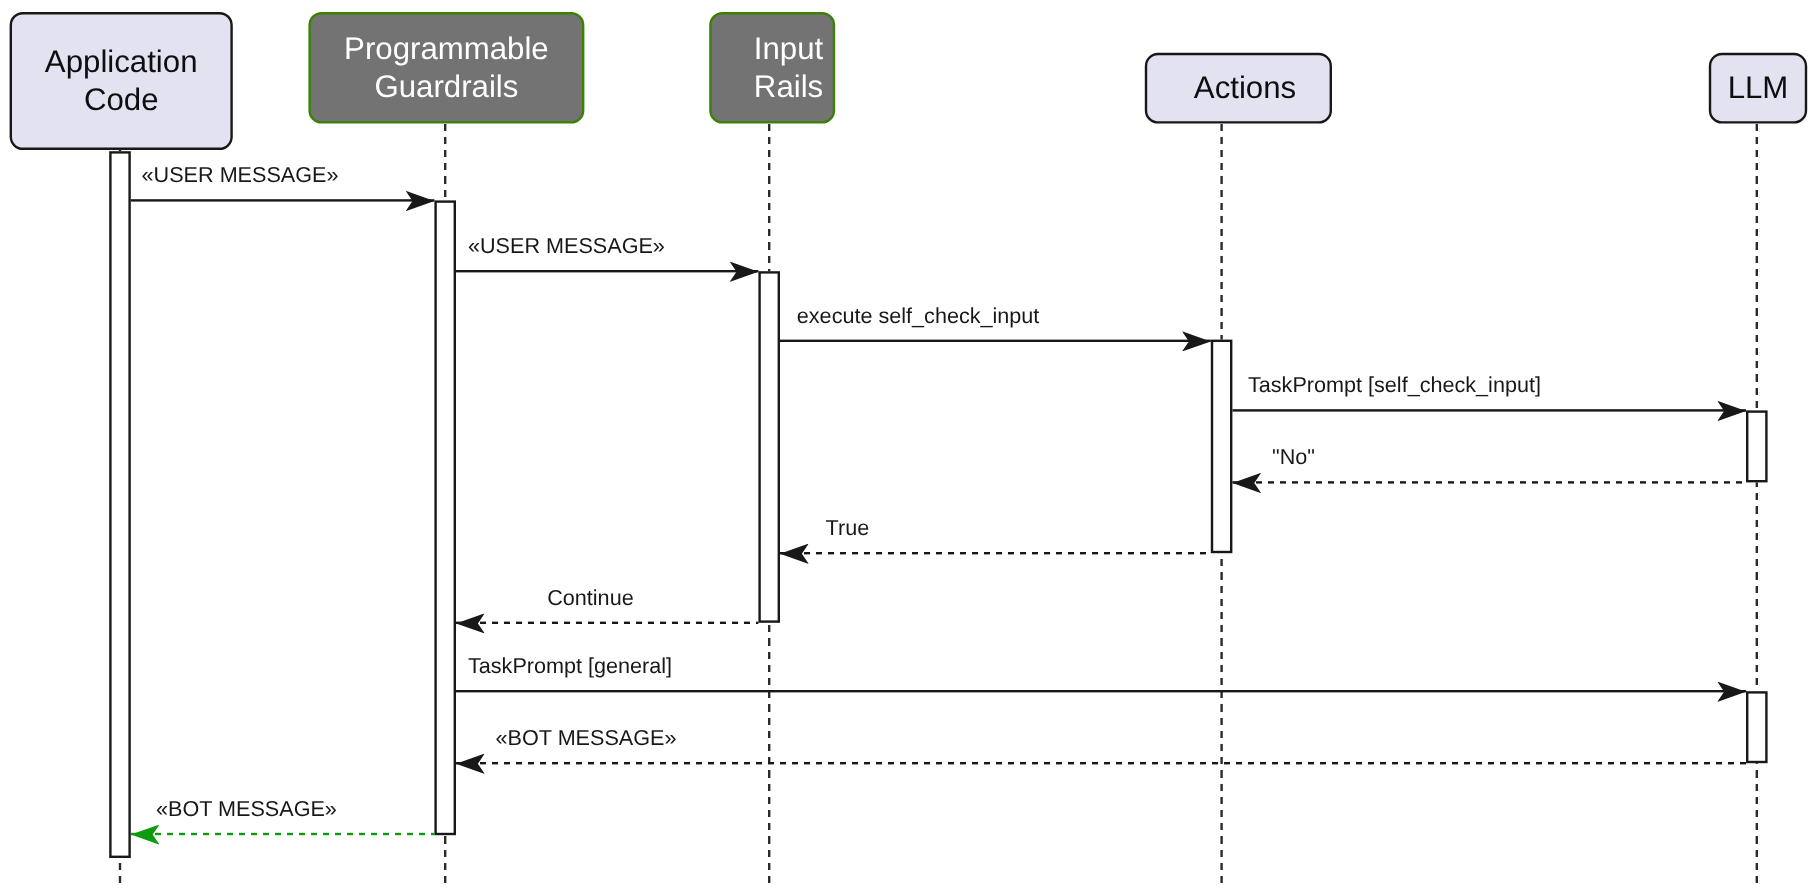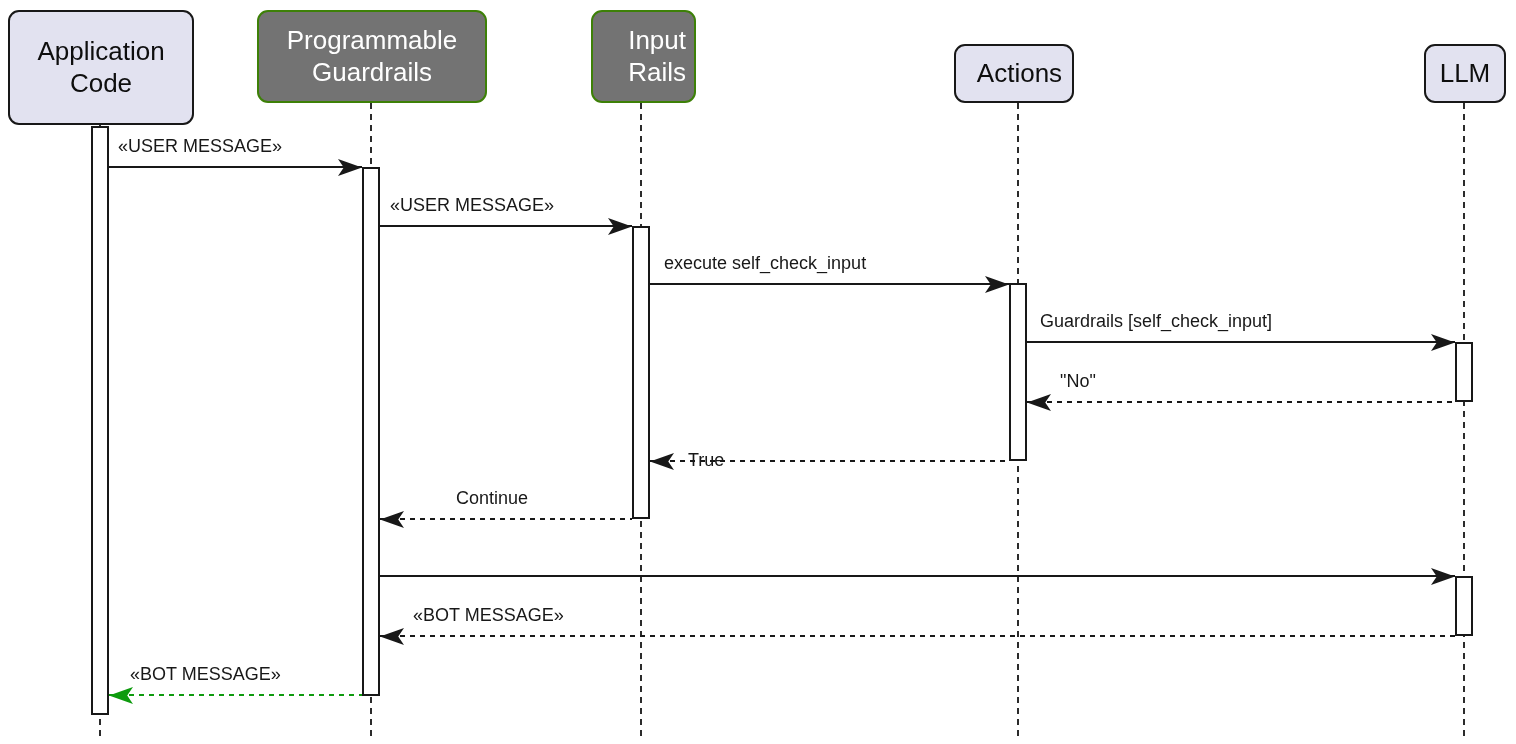--- a/index.html
+++ b/index.html
@@ -55,21 +55,21 @@
 
   <div class="lifeline" style="left:99px;  top:103px; height:633px;"></div>
   <div class="lifeline" style="left:370px; top:103px; height:633px;"></div>
   <div class="lifeline" style="left:640px; top:103px; height:633px;"></div>
   <div class="lifeline" style="left:1017px;top:103px; height:633px;"></div>
   <div class="lifeline" style="left:1463px;top:103px; height:633px;"></div>
 
   <div class="participant default" style="left:8px;    top:10px; width:186px; height:115px;">Application Code</div>
   <div class="participant highlight" style="left:257px;  top:10px; width:230px; height:93px;">Programmable Guardrails</div>
   <div class="participant highlight" style="left:591px;  top:10px; width:105px; height:93px;text-align:right;">Input Rails</div>
-  <div class="participant default" style="left:954px;  top:44px; width:120px; height:59px;padding-left:19px;">Actions</div>
+  <div class="participant default" style="left:954px;  top:44px; width:156px; height:59px;padding-left:19px;">Actions</div>
   <div class="participant default" style="left:1424px; top:44px; width:82px;  height:59px;">LLM</div>
 
   <div class="activation" style="left:91px;  top:126px; height:589px;"></div>
   <div class="activation" style="left:362px; top:167px; height:529px;"></div>
   <div class="activation" style="left:632px; top:226px; height:293px;"></div>
   <div class="activation" style="left:1009px;top:283px; height:178px;"></div>
   <div class="activation" style="left:1455px;top:342px; height:60px;"></div>
   <div class="activation" style="left:1455px;top:576px; height:60px;"></div>
 
   <span class="mlabel" style="left:118px; top:136px;">«USER MESSAGE»</span>
@@ -77,36 +77,37 @@
   <div class="ah right" style="left:338px; top:159px;"></div>
 
   <span class="mlabel" style="left:390px; top:195px;">«USER MESSAGE»</span>
   <div class="mline solid" style="left:380px; top:225px; width:252px;"></div>
   <div class="ah right" style="left:608px; top:218px;"></div>
 
   <span class="mlabel" style="left:664px; top:253px;">execute self_check_input</span>
   <div class="mline solid" style="left:650px; top:283px; width:359px;"></div>
   <div class="ah right" style="left:985px; top:276px;"></div>
 
-  <span class="mlabel" style="left:1040px; top:311px;">Guardrails [self_check_input]</span>
+  <span class="mlabel" style="left:1040px; top:311px;">TaskPrompt [self_check_input]</span>
   <div class="mline solid" style="left:1027px; top:341px; width:428px;"></div>
   <div class="ah right" style="left:1431px; top:334px;"></div>
 
   <span class="mlabel" style="left:1060px; top:371px;">"No"</span>
   <div class="mline dashed" style="left:1027px; top:401px; width:428px;"></div>
   <div class="ah left" style="left:1027px; top:394px;"></div>
 
-  <span class="mlabel" style="left:688px; top:450px;text-align:center;">True</span>
+  <span class="mlabel" style="left:688px; top:430px;text-align:center;">True</span>
   <div class="mline dashed" style="left:650px; top:460px; width:359px;"></div>
   <div class="ah left" style="left:650px; top:453px;"></div>
 
   <span class="mlabel" style="left:413px; top:488px;margin-left:43px;">Continue</span>
   <div class="mline dashed" style="left:380px; top:518px; width:252px;"></div>
   <div class="ah left" style="left:380px; top:511px;"></div>
 
+  <span class="mlabel" style="left:390px; top:545px;">TaskPrompt [general]</span>
   <div class="mline solid" style="left:380px; top:575px; width:1075px;"></div>
   <div class="ah right" style="left:1431px; top:568px;"></div>
 
   <span class="mlabel" style="left:413px; top:605px;">«BOT MESSAGE»</span>
   <div class="mline dashed" style="left:380px; top:635px; width:1075px;"></div>
   <div class="ah left" style="left:380px; top:628px;"></div>
 
   <span class="mlabel" style="left:130px; top:664px;">«BOT MESSAGE»</span>
   <div class="mline dashed-green" style="left:109px; top:694px; width:253px;"></div>
   <div class="ah left green" style="left:109px; top:687px;"></div>

